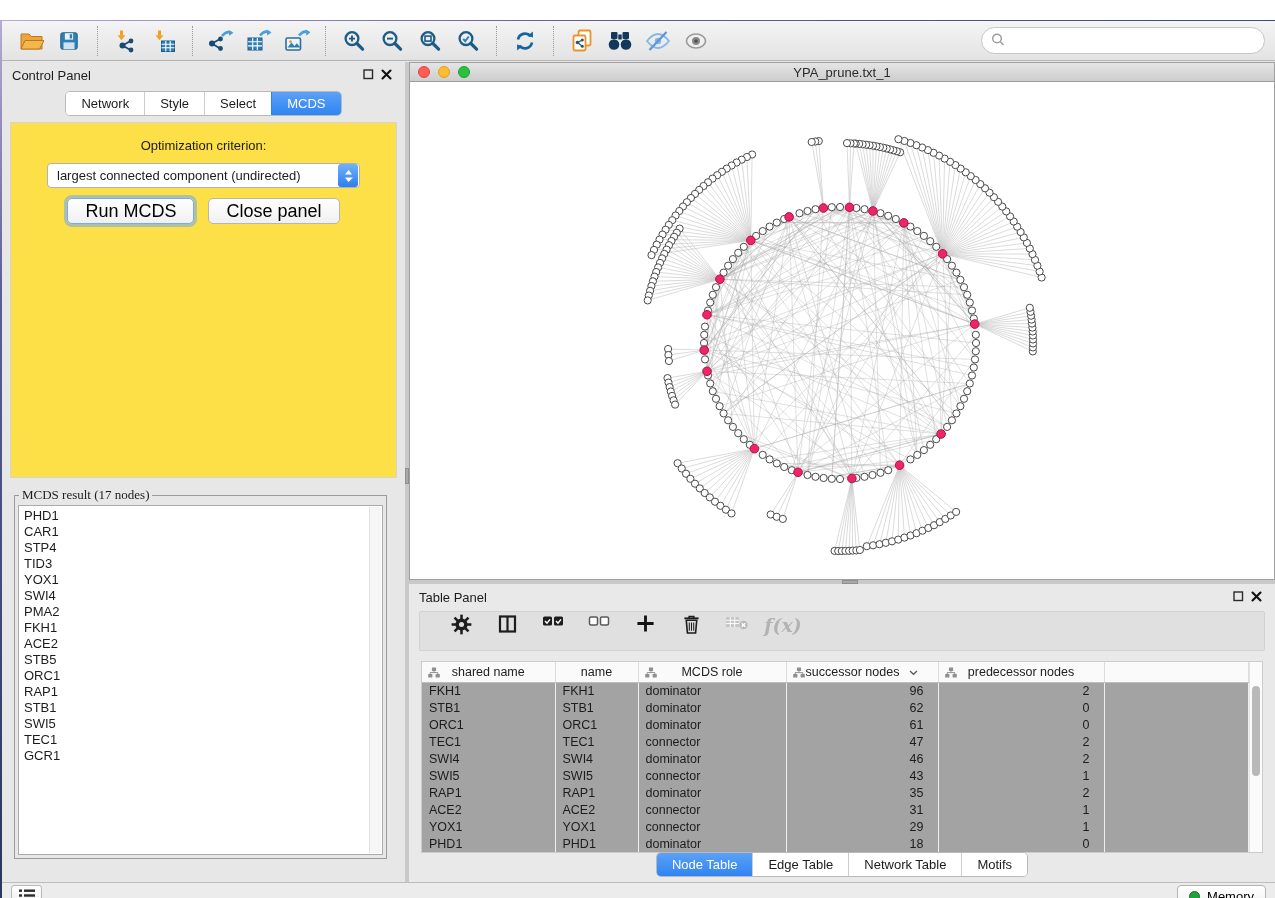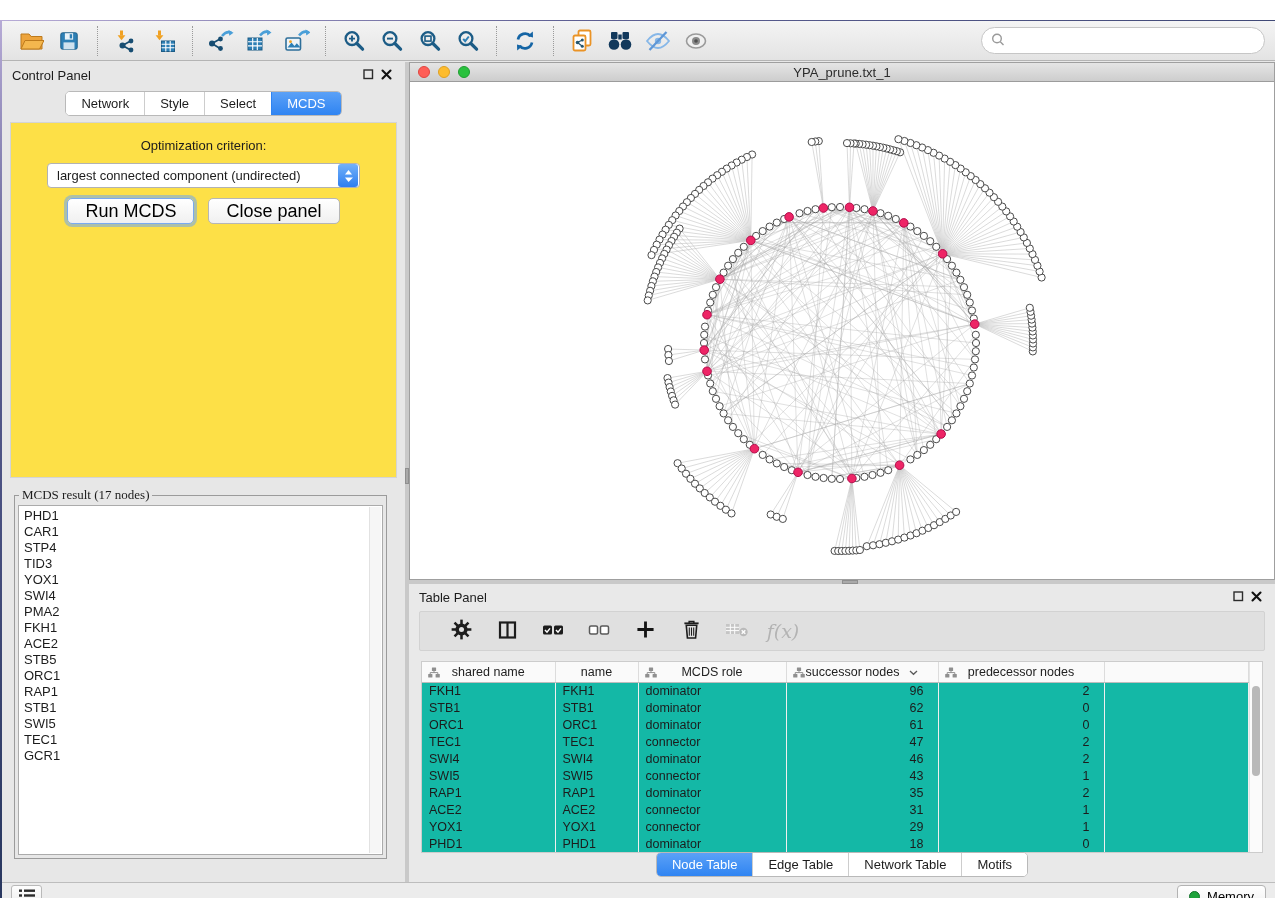--- a/index.html
+++ b/index.html
@@ -78,23 +78,23 @@
   .net-title { position:absolute; left:0; right:0; text-align:center; font-size:13px; color:#2b2b2b; }
   .net-canvas { flex:1; background:#fff; }
   .net-canvas svg { display:block; width:100%; height:100%; }
 
   
   .table-panel { flex:1; background:#e9e9e9; position:relative; }
   .tp-toolbar { position:absolute; left:10px; right:10px; top:27px; height:40px; background:#e0e0e0;
                 border:1px solid #d2d2d2; border-radius:2px; display:flex; align-items:center;
                 padding-left:18px; gap:0; }
   .tp-tool { width:46px; height:34px; border:none; background:transparent; display:flex;
-             align-items:center; justify-content:center; }
+             justify-content:center;font-weight:bold; }
   .fx-label { font-family:"DejaVu Serif", serif; font-style:italic; font-size:19px; color:#b3b3b3; }
-  .tablewrap { position:absolute; left:12px; right:12px; top:77px; height:192px; background:#14b8a6;
+  .tablewrap { position:absolute; left:12px; right:12px; top:77px; height:192px; background:#a3a3a3;
                border:1px solid #cccccc; display:flex; }
   table { border-collapse:collapse; table-layout:fixed; flex:1; }
   thead th { height:20px; background:#fafafa; font-weight:normal; font-size:12.5px; color:#222;
              border-right:1px solid #dcdcdc; border-bottom:1px solid #bdbdbd; position:relative;
              text-align:center; padding:0 4px; white-space:nowrap; overflow:hidden; }
   thead th .hic { position:absolute; left:6px; top:5px; }
   thead th .chev { margin-left:10px; }
   tbody td { height:16.9px; font-size:12.5px; padding:0 7px; border-right:1px solid #efefef;
              white-space:nowrap; overflow:hidden; }
   tbody td.num { text-align:right; padding-right:14px; }

